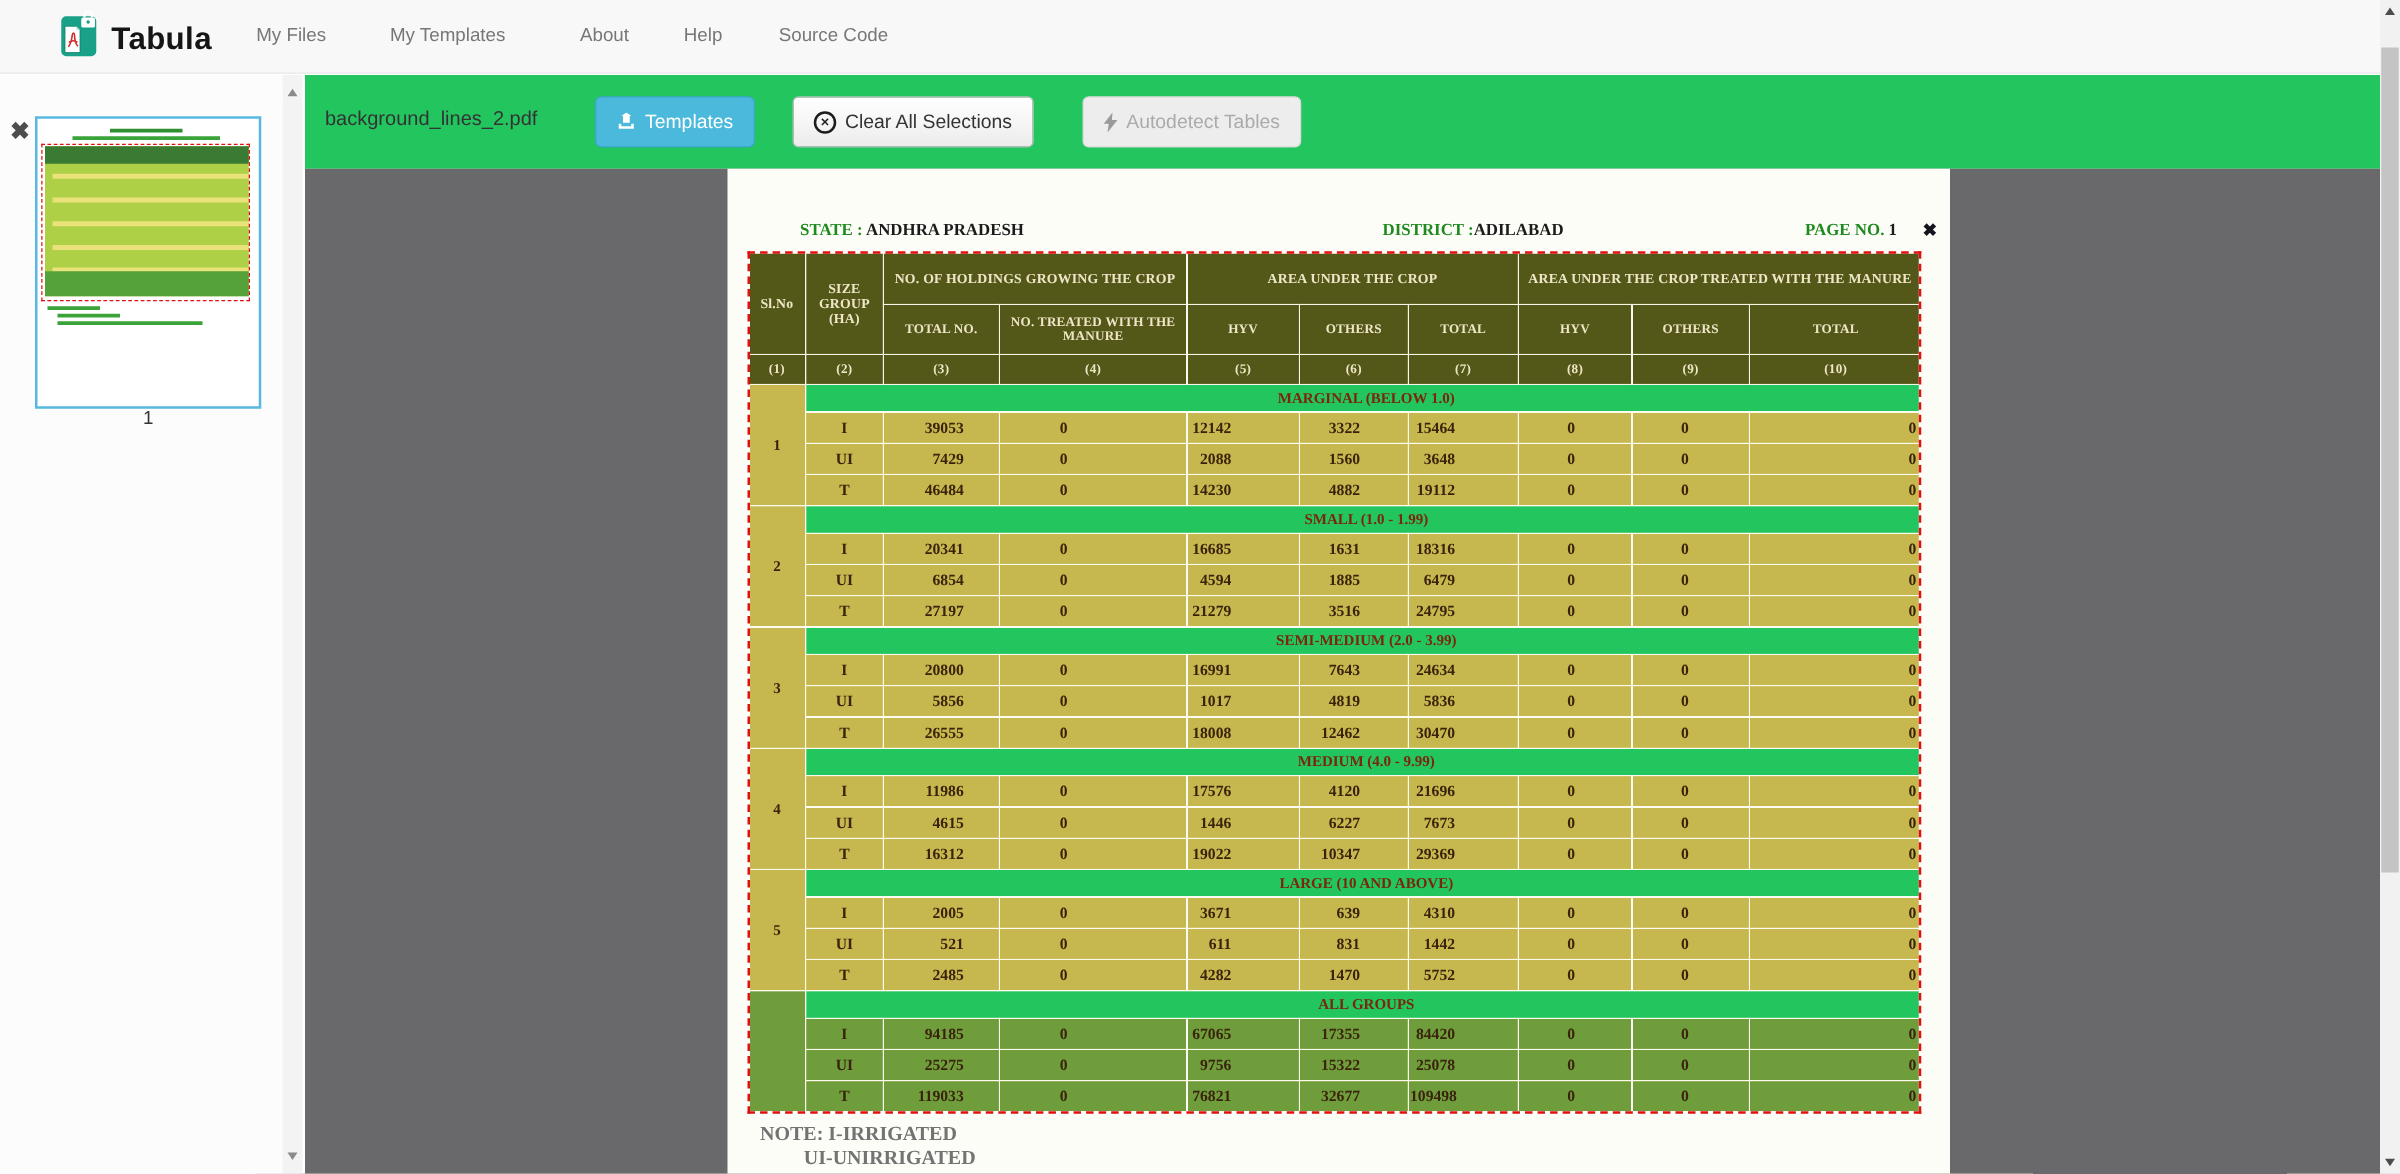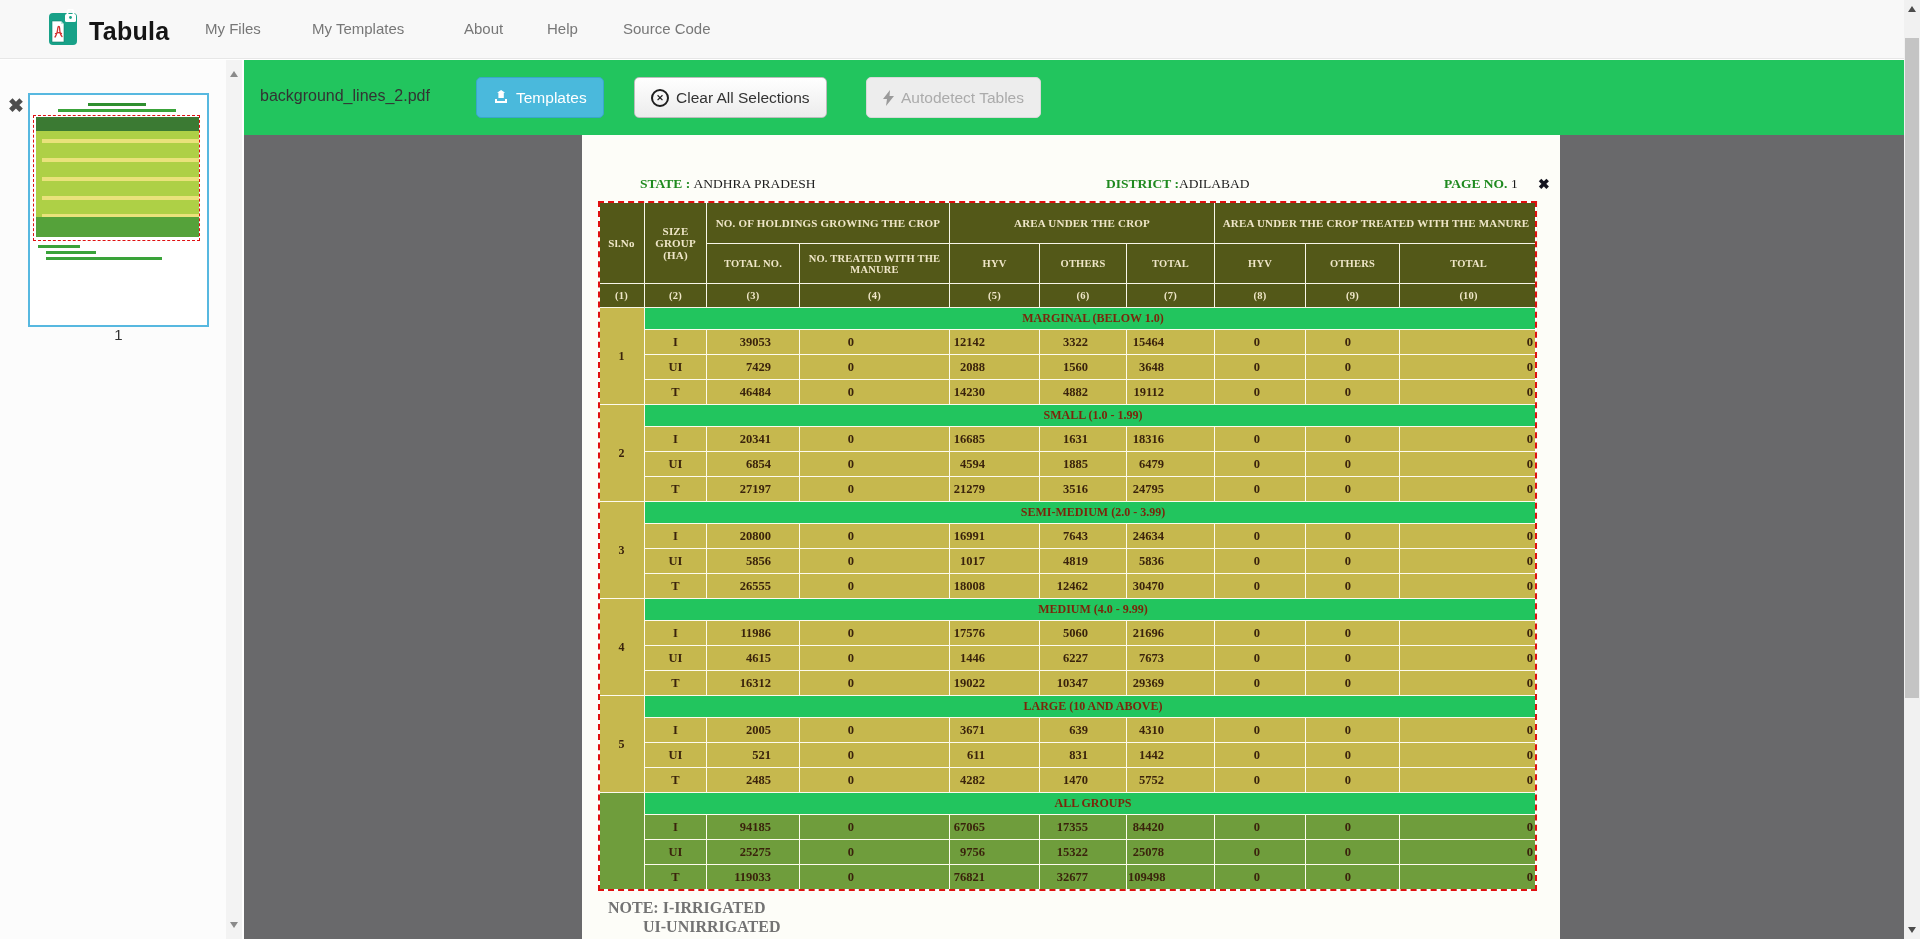--- a/index.html
+++ b/index.html
@@ -51,21 +51,21 @@
   .arr.up{top:11px;border-left:4px solid transparent;border-right:4px solid transparent;border-bottom:6px solid #8a8a8a;}
   .arr.down{bottom:11px;border-left:4px solid transparent;border-right:4px solid transparent;border-top:6px solid #8a8a8a;}
 
   
   .main{position:absolute;left:244px;top:135px;width:1660px;height:804px;background:#69696b;}
   .page{position:absolute;left:338px;top:0;width:978px;height:804px;background:#fdfdf8;
         font-family:"Liberation Serif",serif;}
   .doc-title{position:absolute;left:0;top:7px;width:100%;text-align:center;
              font-size:14.5px;font-weight:bold;color:#1f8a1f;letter-spacing:.2px;}
   .meta{position:absolute;top:41px;font-size:13.5px;font-weight:bold;color:#1f8a1f;white-space:nowrap;}
-  .meta b{color:#1b1b1b;font-weight:normal;margin-top:48px;}
+  .meta b{color:#1b1b1b;font-weight:bold;margin-top:48px;}
   .m-state{left:58px}.m-district{left:524px}.m-page{left:862px}
   .sel-close{position:absolute;left:956px;top:41px;font-size:14px;font-weight:bold;color:#14141f;cursor:pointer;}
   .notes{position:absolute;font-size:16px;font-weight:bold;color:#737373;white-space:nowrap;}
   .n1{left:26px;top:764px}.n2{left:61px;top:783px}
 
   
   .selection{position:absolute;left:16px;top:66px;width:939px;height:690px;box-sizing:border-box;
              border:2px solid #ffffff;z-index:5;cursor:move;}
   .selection:after{content:"";position:absolute;left:-2px;top:-2px;right:-2px;bottom:-2px;
              border:2px dashed #e01010;}
@@ -354,21 +354,21 @@
           </tr>
           <tr class="band">
             <td rowspan="4" class="slno">4</td>
             <td colspan="9" class="band-cell">MEDIUM (4.0 - 9.99)</td>
           </tr>
           <tr class="data">
             <td class="key">I</td>
             <td class="v c3">11986</td>
             <td class="v c4">0</td>
             <td class="v c5">17576</td>
-            <td class="v c6">5060</td>
+            <td class="v c6">4120</td>
             <td class="v c7">21696</td>
             <td class="v c8">0</td>
             <td class="v c9">0</td>
             <td class="v c10">0</td>
           </tr>
           <tr class="data">
             <td class="key">UI</td>
             <td class="v c3">4615</td>
             <td class="v c4">0</td>
             <td class="v c5">1446</td>

